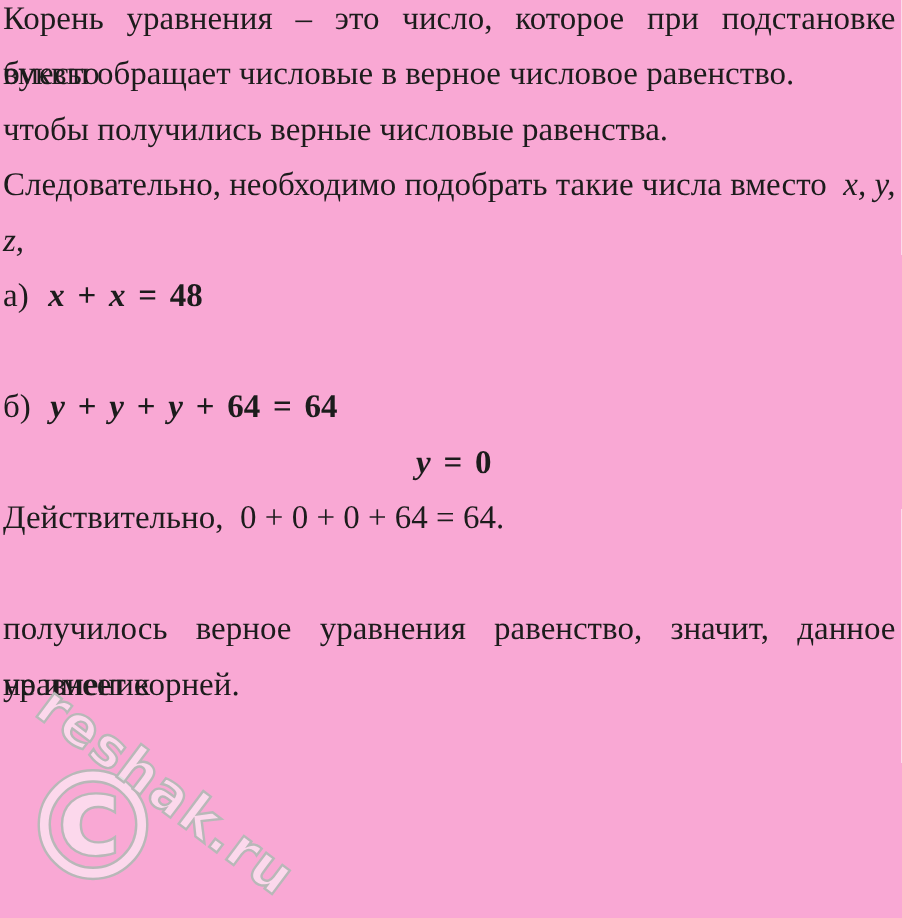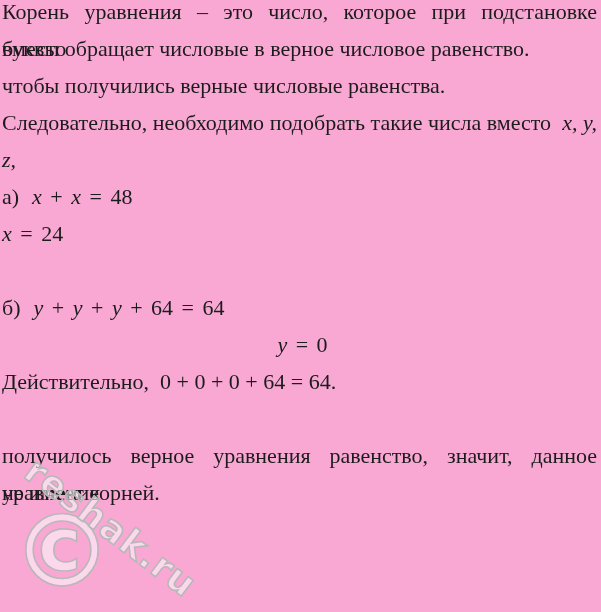--- a/index.html
+++ b/index.html
@@ -26,21 +26,21 @@
     line-height: 37px;
     overflow: visible;
   }
   .stretch {
     text-align: justify;
     text-justify: inter-word;
     text-align-last: justify;
   }
   .it { font-style: italic; }
   .eq-label { margin-right: 13px; }
-  .math { word-spacing: 3px; }
+  .math { word-spacing: 3px; font-weight: bold; }
   .indent-sm { padding-left: 6px; text-align: center; }
   .spacer { height: 37px; }
   .watermark {
     position: absolute;
     left: 0;
     top: 428px;
     z-index: 2;
     pointer-events: none;
   }
   .wm-site {
@@ -69,21 +69,20 @@
   <div class="doc">
 
     <div class="line stretch">Корень уравнения – это число, которое при подстановке вместо</div>
     <div class="line">буквы обращает числовые в верное числовое равенство.</div>
     <div class="line">чтобы получились верные числовые равенства.</div>
     <div class="line stretch"><span>Следовательно, необходимо подобрать такие числа вместо&nbsp; </span><span class="it">x, y, z,</span></div>
 
     <div class="spacer"></div>
 
     <div class="line"><span class="eq-label">а)</span><span class="math"><span class="it">x</span><span> + </span><span class="it">x</span><span> = 48</span></span></div>
-    <div class="line math"><span class="it">x</span><span> = 24</span></div>
 
     <div class="spacer"></div>
 
     <div class="line"><span class="eq-label">б)</span><span class="math"><span class="it">y</span><span> + </span><span class="it">y</span><span> + </span><span class="it">y</span><span> + 64 = 64</span></span></div>
     <div class="line math indent-sm"><span class="it">y</span><span> = 0</span></div>
     <div class="line">Действительно,&nbsp; 0 + 0 + 0 + 64 = 64.</div>
 
     <div class="spacer"></div>
 
     <div class="line stretch">получилось верное уравнения равенство, значит, данное уравнение</div>

